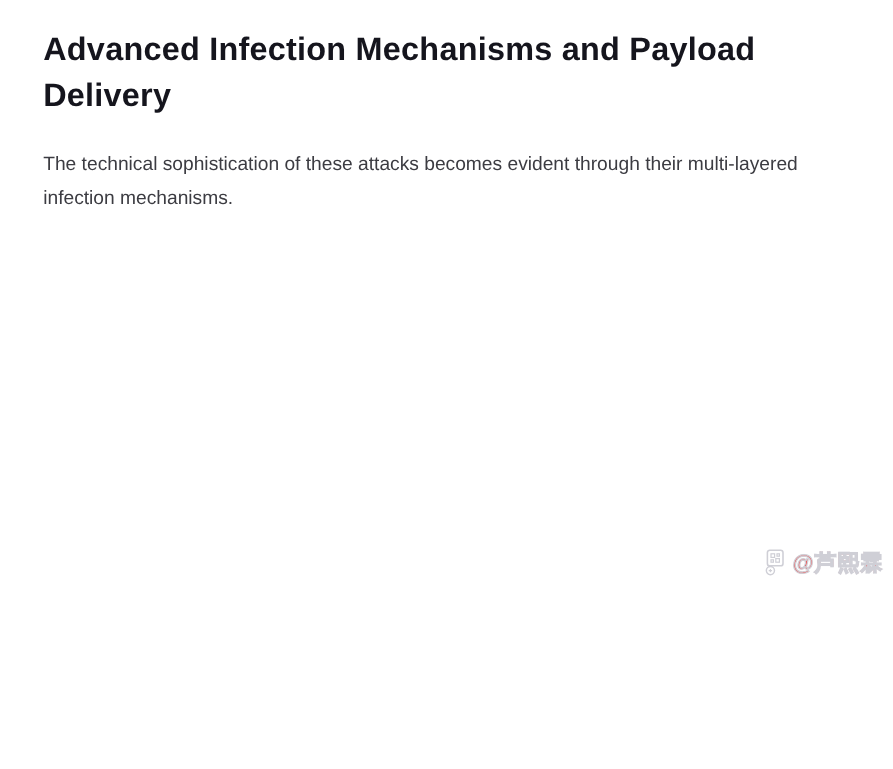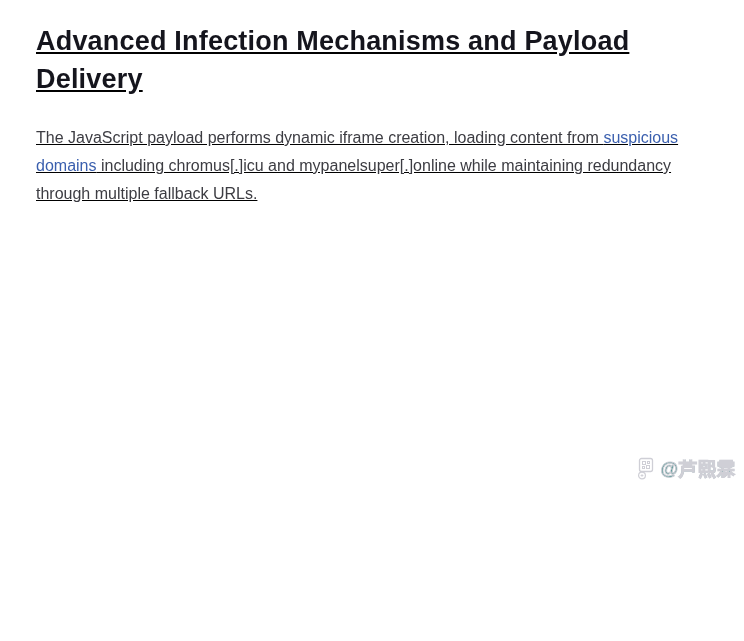--- a/index.html
+++ b/index.html
@@ -9,21 +9,20 @@
   }
   .page {
     position: relative;
     width: 744px;
     height: 489px;
     background: #ffffff;
     overflow: hidden;
     box-sizing: border-box;
     padding: 22px 36px 0 36px;
     font-family: "Liberation Sans", sans-serif;
-    text-decoration: underline;
   }
   h1.article-title {
     margin: 0 0 26px 0;
     max-width: 660px;
     font-size: 27px;
     line-height: 38px;
     font-weight: 700;
     letter-spacing: 0.2px;
     color: #15151d;
     font-family: "Liberation Sans", sans-serif;
@@ -63,37 +62,37 @@
     gap: 4px;
     user-select: none;
   }
   .wm-icon svg {
     display: block;
   }
   .wm-text {
     font-size: 18px;
     font-weight: 700;
     letter-spacing: 1px;
-    color: #0f766e;
+    color: #ef4444;
     -webkit-text-stroke: 1px #cfcfd6;
     text-shadow: 0 0 1px #e4e4ea;
   }
 </style>
 </head>
 <body>
 
 <div class="page">
 
   <h1 class="article-title">Advanced Infection Mechanisms and Payload Delivery</h1>
 
+  <p class="body-para">The technical sophistication of these attacks becomes evident through their multi-layered infection mechanisms.</p>
 
 
 
 
-  <p class="body-para"><span>The JavaScript payload performs dynamic iframe creation, loading content from </span><a class="inline-link" href="#">suspicious domains</a><span> including chromus[.]icu and mypanelsuper[.]online while maintaining redundancy through multiple fallback URLs.</span></p>
 
   <div class="watermark">
     <span class="wm-icon">
       <svg width="20" height="24" viewBox="0 0 20 24" fill="none" xmlns="http://www.w3.org/2000/svg">
         <rect x="3.5" y="1.5" width="13" height="13" rx="2" stroke="#cfcfd6" stroke-width="1.3"></rect>
         <rect x="6.5" y="4.5" width="3" height="3" stroke="#cfcfd6" stroke-width="1"></rect>
         <rect x="11.5" y="4.5" width="2" height="2" stroke="#cfcfd6" stroke-width="1"></rect>
         <rect x="6.5" y="9.5" width="2" height="2" stroke="#cfcfd6" stroke-width="1"></rect>
         <rect x="10.5" y="8.5" width="3" height="3" stroke="#cfcfd6" stroke-width="1"></rect>
         <circle cx="6" cy="18.5" r="3.4" stroke="#cfcfd6" stroke-width="1.2"></circle>

